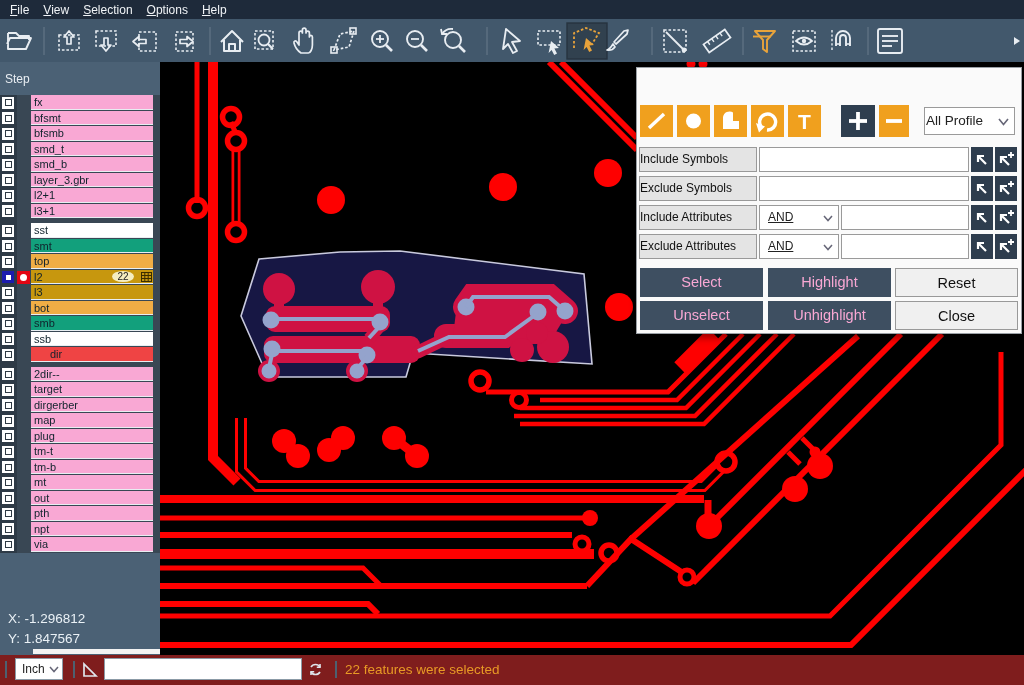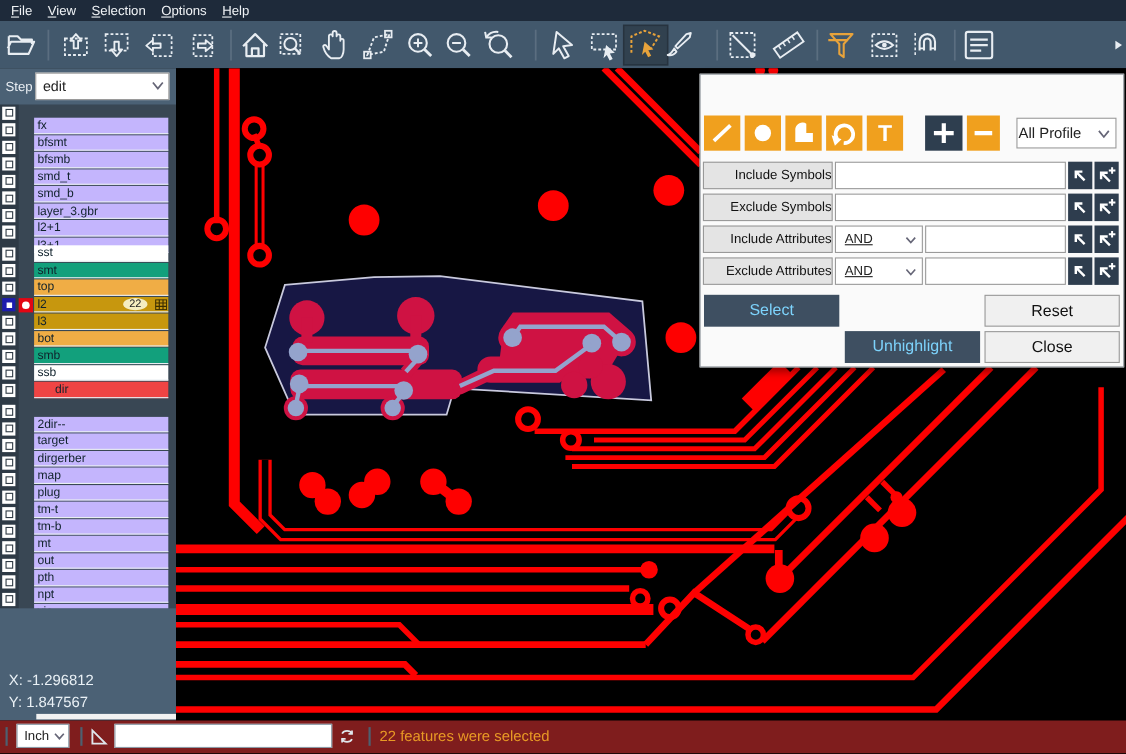--- a/index.html
+++ b/index.html
@@ -22,21 +22,21 @@
 .cb { position:absolute; left:2px; top:1.5px; width:12px; height:12px; background:#fff; }
 .cb::after { content:""; position:absolute; left:2.5px; top:2.5px; width:5px; height:5px;
   border:1.8px solid #2f3a44; background:#fff; }
 .cb.selcb { background:#1c1cae; }
 .cb.selcb::after { border:none; background:#fff; left:3.5px; top:3.5px; width:5px; height:5px; }
 .redbox { position:absolute; left:17px; top:1px; width:13px; height:13.5px; background:#e30613; }
 .redbox::after { content:""; position:absolute; left:3px; top:3.2px; width:7px; height:7px;
   border-radius:50%; background:#fff; }
 .lbl { position:absolute; left:31px; top:0; width:122px; height:14.5px; border-bottom:1px solid #e8eef2;
   font-size:11px; color:#10222c; padding-left:3px; line-height:14px; }
-.lbl.teal { background:#c4b5fd;margin-top:12px; }
+.lbl.teal { background:#f9a8d4; }
 .lbl.white { background:#ffffff; }
 .lbl.green { background:#12a07c; }
 .lbl.amber { background:#f0ad45; }
 .lbl.gold  { background:#c7970e; }
 .lbl.gold2 { background:#c7970e; }
 .lbl.gray  { background:#ef4444;padding-left:19px; }
 .badge { position:absolute; left:81px; top:1.8px; width:22px; height:11px; background:#f5edc0;
   border-radius:50%; font-size:10px; color:#222; text-align:center; line-height:11px; }
 .grid { position:absolute; left:110px; top:2px; }
 .xy { position:absolute; left:8px; color:#eaf1f6; font-size:13.5px; }
@@ -45,27 +45,27 @@
   border:1px solid #9aa0a6; box-shadow:2px 3px 8px rgba(0,0,0,0.45); }
 .dtitle { position:absolute; left:0; top:0; width:100%; height:27px; background:#fff;
   color:#8f8f8f; font-size:12px; line-height:27px; padding-left:10px; }
 .dclose { position:absolute; right:6px; top:9px; width:14px; height:12px; background:#bdbdbd;
   color:#fff; font-size:10px; line-height:11px; text-align:center; }
 .ob { position:absolute; top:37px; height:32px; }
 .allprof { position:absolute; left:287px; top:39px; width:91px; height:28px; background:#fff;
   border:1px solid #9a9a9a; font-size:13.5px; color:#222; line-height:26px; padding-left:1px; }
 .frow { position:absolute; left:0; width:386px; height:25px; }
 .flabel { position:absolute; left:2px; width:118px; height:25px; background:#e4e4e4;
-  border:1px solid #999; font-size:12px; color:#111; text-align:right; line-height:23px; }
+  border:1px solid #999; font-size:12px; color:#111; text-align:left; line-height:23px; }
 .finput { position:absolute; height:25px; background:#fff; border:1px solid #9a9a9a; }
 .fand { position:absolute; left:122px; width:80px; height:25px; background:#fff; border:1px solid #9a9a9a;
   font-size:12px; color:#222; line-height:23px; padding-left:8px;text-decoration:underline; }
 .abtn { position:absolute; width:22px; height:25px; background:#2e3d4e; }
 .bbtn { position:absolute; height:29px; font-size:14.5px; text-align:center; line-height:28px; }
-.bdark { background:#3e4f61; color:#7dd3fc; }
+.bdark { background:#3e4f61; color:#f9a8d4; }
 .blight { background:#f0f0f0; color:#111; border:1px solid #999; }
 .statusbar { position:absolute; left:0; top:655px; width:1024px; height:30px; background:#7f1d1d; }
 .inchdd { position:absolute; left:15px; top:3px; width:48px; height:22px; background:#fff;
   border:1px solid #8b9aa6; font-size:12px; color:#222; line-height:20px; padding-left:6px; }
 .sfield { position:absolute; left:104px; top:3px; width:198px; height:22px; background:#fff;
   border:1px solid #8b9aa6; }
 .ssep { position:absolute; top:6px; width:2px; height:17px; background:#4d6070; }
 .smsg { position:absolute; left:345px; top:7px; color:#e89a25; font-size:13.5px; }
 </style></head>
 <body>
@@ -239,23 +239,20 @@
 <path d="M272 354 L269 368" fill="none" stroke="#94a3cc" stroke-width="4" stroke-linecap="butt" stroke-linejoin="miter"></path>
 <path d="M367 357 L358 368" fill="none" stroke="#94a3cc" stroke-width="4" stroke-linecap="butt" stroke-linejoin="miter"></path>
 <path d="M418 351 L449 337 H505 L538 313" fill="none" stroke="#94a3cc" stroke-width="4" stroke-linecap="butt" stroke-linejoin="miter"></path>
 <path d="M466 307 L473 297 H549 L565 311" fill="none" stroke="#94a3cc" stroke-width="4" stroke-linecap="butt" stroke-linejoin="miter"></path>
 <circle cx="480" cy="381" r="9" fill="none" stroke="#fe0000" stroke-width="5.5"></circle>
       </svg></div>
 
   <div class="leftpanel">
     <div class="steprow">
         <span class="t">Step</span>
-      <div class="stepdd">edit<svg width="11" height="8" viewBox="0 0 11 8">
-            <path d="M1 1 L5.5 6.5 L10 1" fill="none" stroke="#667" stroke-width="1.6"></path>
-          </svg></div>
     </div>
     <div class="rows">
       <div class="rowsbg"></div>
 <div class="row" style="top:0.0px">
           <span class="cb"></span>
           <span class="lbl teal">fx</span>
         </div>
 <div class="row" style="top:15.5px">
           <span class="cb"></span>
           <span class="lbl teal">bfsmt</span>
@@ -452,21 +449,23 @@
         <div class="finput" style="left:204px;width:128px"></div>
         <div class="abtn" style="left:334px"><svg width="22" height="24" viewBox="0 0 22 24">
             <path d="M15 17 L7 9 M7 15 V9 H13" fill="none" stroke="#fff" stroke-width="2.2"></path>
           </svg></div>
         <div class="abtn" style="left:358px"><svg width="22" height="24" viewBox="0 0 22 24">
             <path d="M14 18 L6 10 M6 16 V10 H12" fill="none" stroke="#fff" stroke-width="2.2"></path>
             <path d="M16 5 v6 M13 8 h6" stroke="#fff" stroke-width="1.8"></path>
           </svg></div>
       </div>
     <div class="bbtn bdark" style="left:3px;top:200px;width:123px">Select</div>
+    <div class="bbtn bdark" style="left:131px;top:200px;width:123px">Highlight</div>
     <div class="bbtn blight" style="left:258px;top:200px;width:123px">Reset</div>
+    <div class="bbtn bdark" style="left:3px;top:233px;width:123px">Unselect</div>
     <div class="bbtn blight" style="left:258px;top:233px;width:123px">Close</div>
     <div class="bbtn bdark" style="left:131px;top:233px;width:123px">Unhighlight</div>
   </div>
 
   <div class="statusbar">
     <div class="ssep" style="left:5px"></div>
     <div class="inchdd">Inch<svg style="position:absolute;right:3px;top:7px" width="10" height="7" viewBox="0 0 10 7">
           <path d="M1 1 L5 5.5 L9 1" fill="none" stroke="#667" stroke-width="1.5"></path>
         </svg></div>
     <div class="ssep" style="left:73px"></div>

